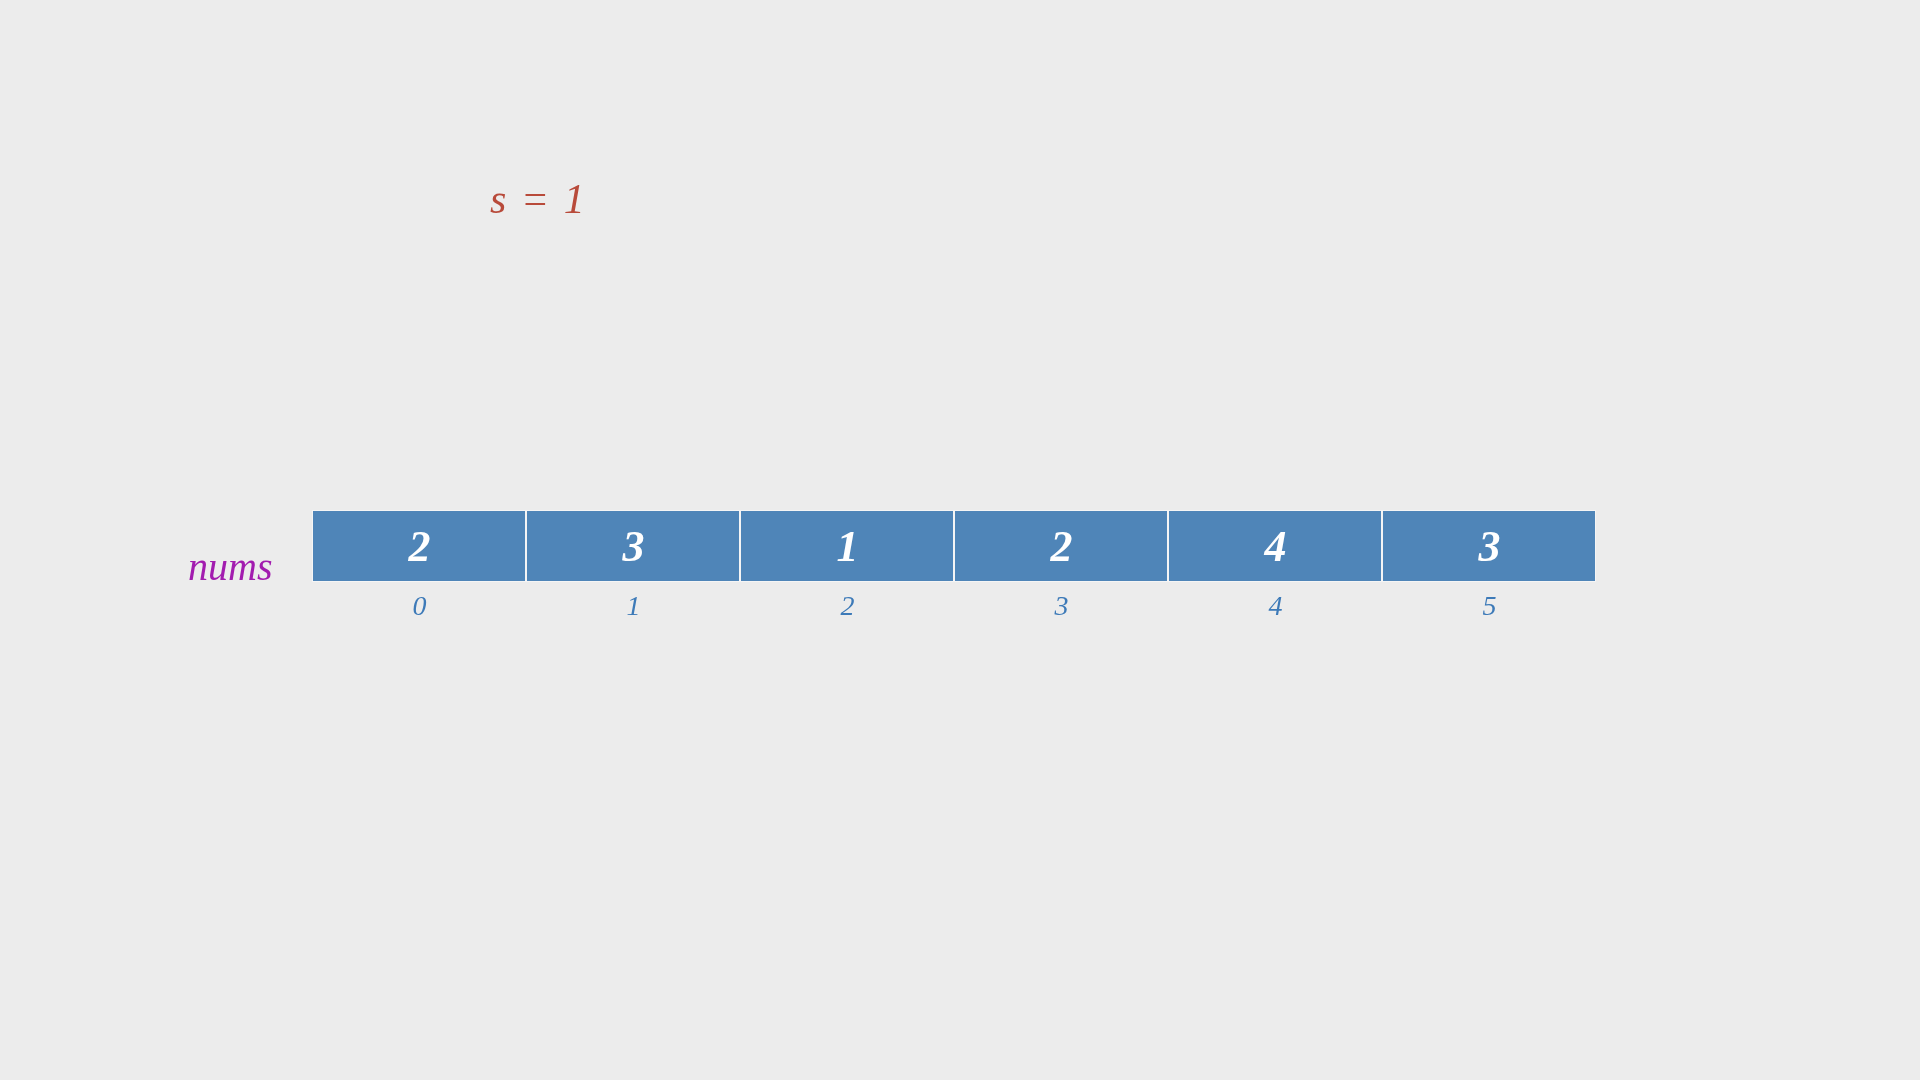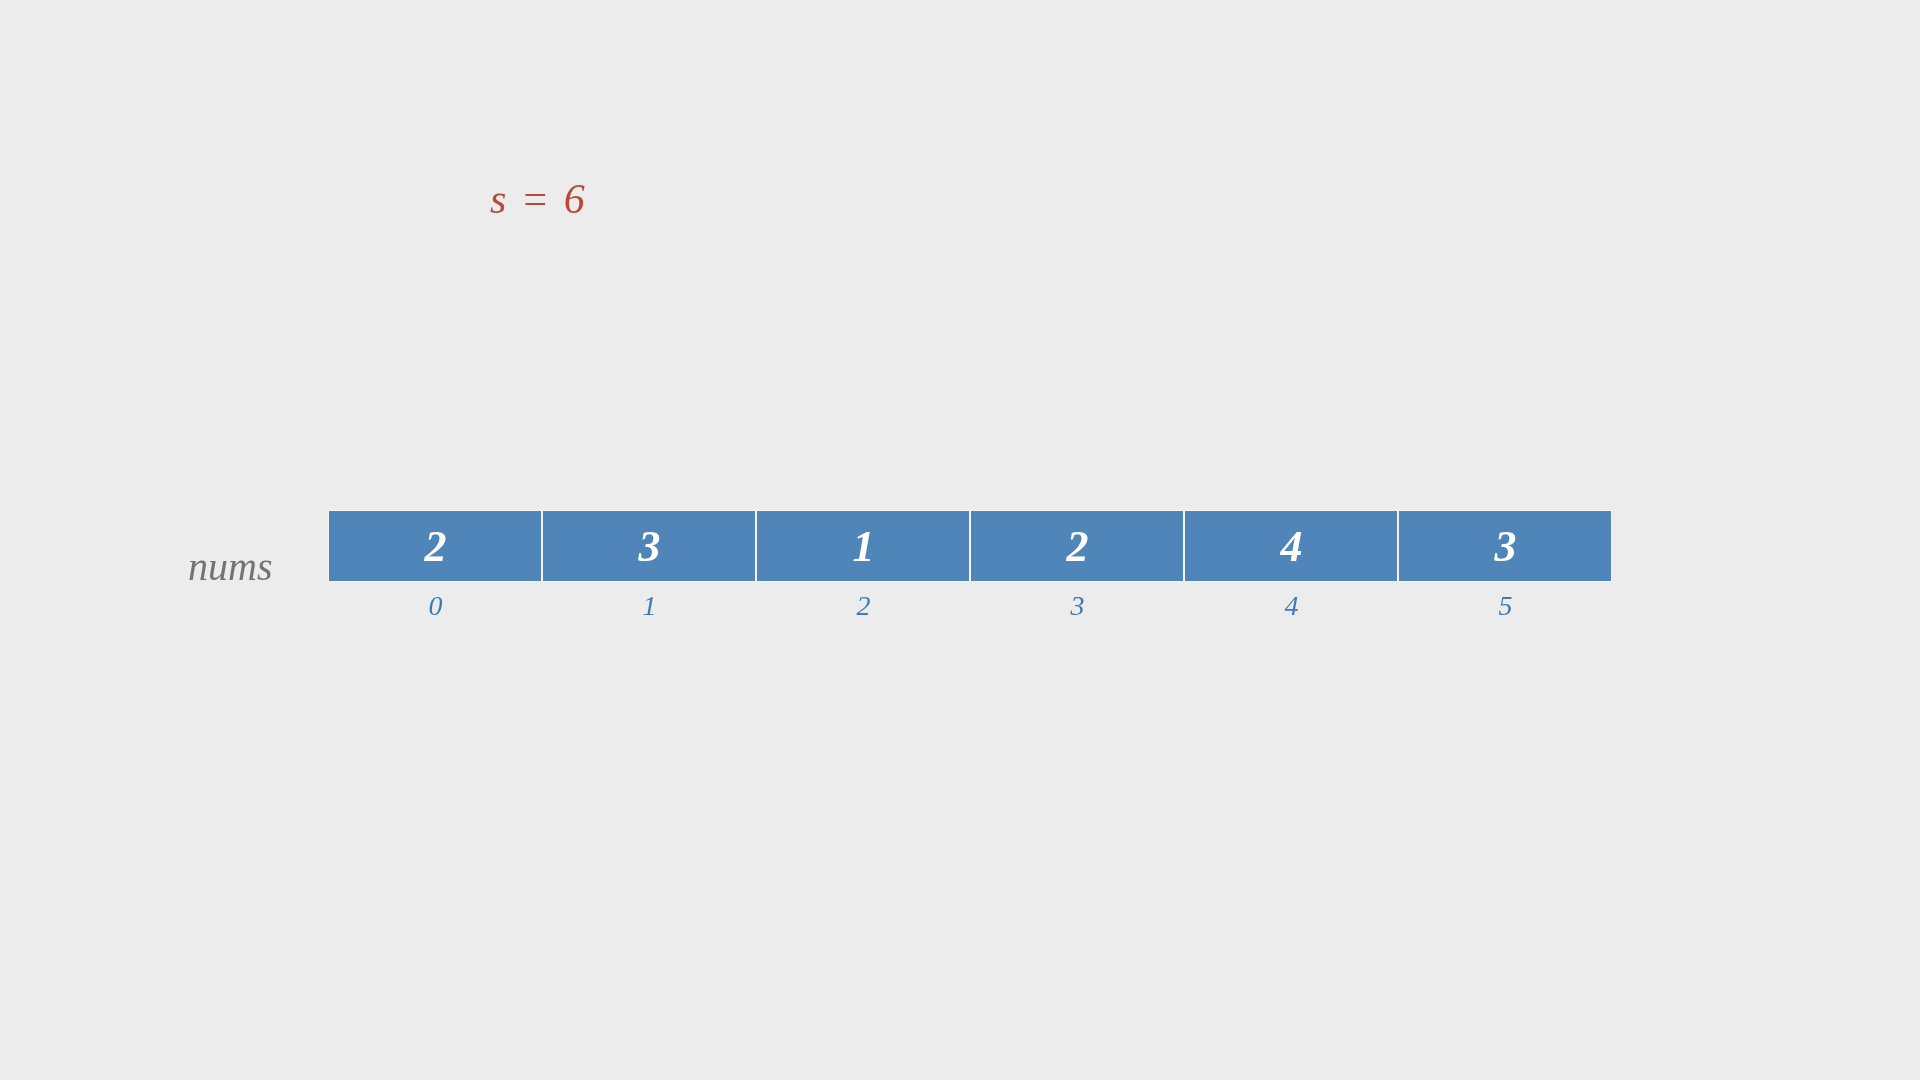--- a/index.html
+++ b/index.html
@@ -30,23 +30,23 @@
     .array-container {
       position: absolute;
       left: 188px;
       top: 510px;
       display: flex;
       align-items: center;
     }
     
     .array-label {
       font-size: 40px;
-      color: #737373;
+      color: #a21caf;
       font-style: italic;
-      margin-right: 56px;
+      margin-right: 40px;
     }
     
     .array-cells {
       display: flex;
     }
     
     .cell-wrapper {
       display: flex;
       flex-direction: column;
       align-items: center;
@@ -72,21 +72,21 @@
     .cell-index {
       color: #3d7ab8;
       font-size: 28px;
       font-style: italic;
       margin-top: 8px;
     }
   </style>
 </head>
 <body>
 
-<div class="target-label">s = 6</div>
+<div class="target-label">s = 1</div>
 
 <div class="array-container">
   <span class="array-label">nums</span>
 
   <div class="array-cells">
     <div class="cell-wrapper">
       <div class="cell">
         <span class="cell-value">2</span>
       </div>
       <span class="cell-index">0</span>

